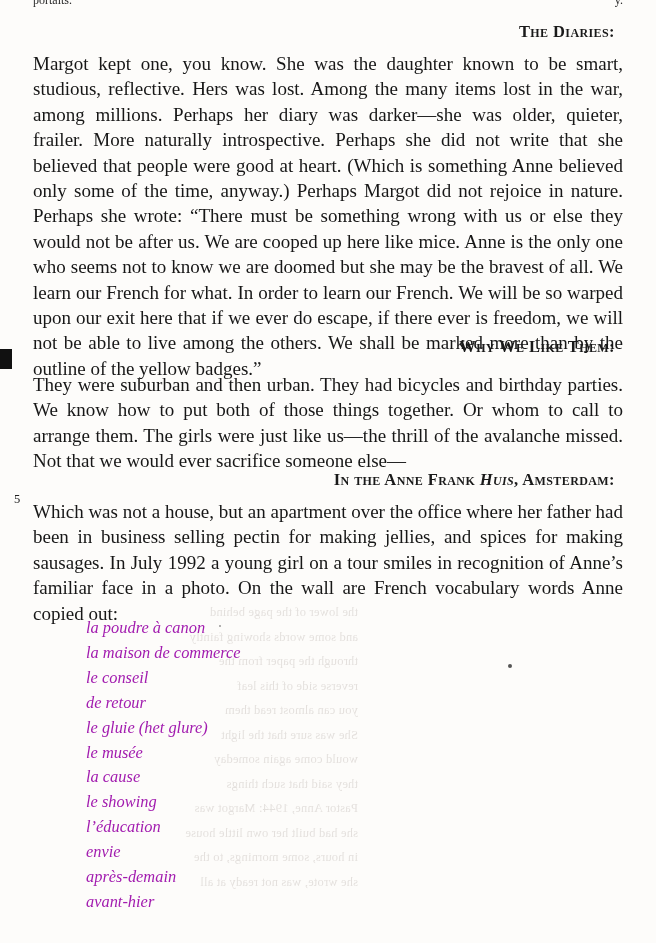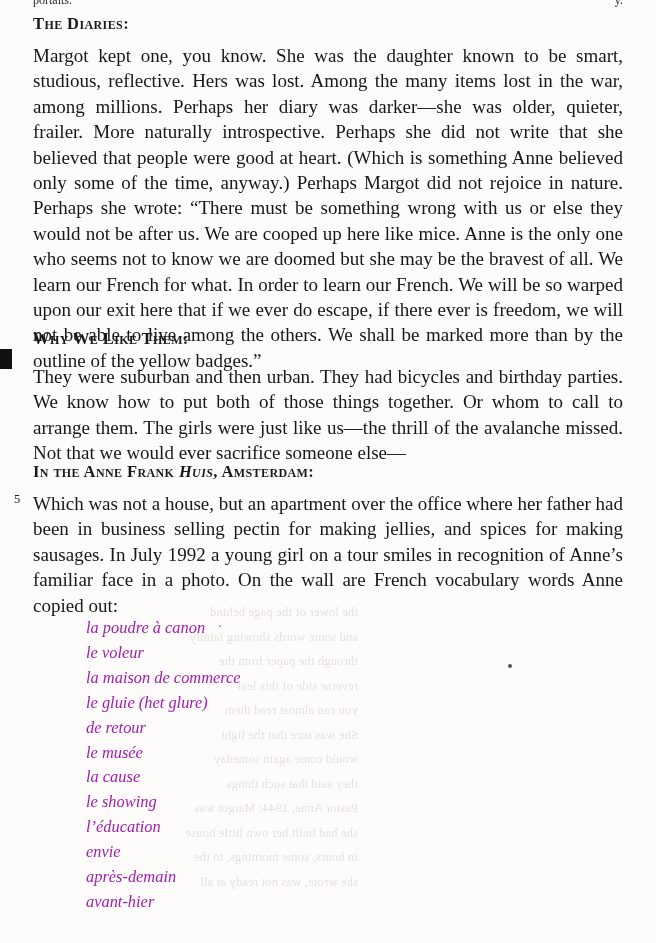--- a/index.html
+++ b/index.html
@@ -48,26 +48,26 @@
     height: 12px;
     overflow: hidden;
     color: #2a2a2a;
     font-size: 12px;
     font-family: "Liberation Serif", serif;
   }
   .topcut .l { position: absolute; top: -7px; }
   .topcut .r { position: absolute; top: -7px; right: 0; }
 
   .section-head {
-    text-align: left;
+    text-align: right;
     font-variant: small-caps;
     font-weight: bold;
     font-size: 16.5px;
     letter-spacing: 0.4px;
-    margin: 0;
+    margin: 8px;
     padding: 0;
   }
   .section-head .ital { font-style: italic; }
 
   .para {
     margin: 0;
     font-size: 19px;
     line-height: 25.4px;
     text-align: justify;
     text-justify: inter-word;
@@ -161,24 +161,24 @@
 
   <div class="block" style="top: 462px;">
     <h2 class="section-head"><span>In the Anne Frank </span><span class="ital">Huis</span><span>, Amsterdam:</span></h2>
     <p class="para" style="margin-top: 9px;">Which was not a house, but an apartment over the office where her father had been in business selling pectin for making jellies, and spices for making sausages. In July 1992 a young girl on a tour smiles in recognition of Anne’s familiar face in a photo. On the wall are French vocabulary words Anne copied out:</p>
   </div>
 
   <div class="linenum" style="left: 14px; top: 492px;">5</div>
 
   <div class="verse" style="top: 616px;">
     <div>la poudre à canon</div>
-    <div>le voleur</div>
     <div>la maison de commerce</div>
+    <div>le conseil</div>
+    <div>de retour</div>
     <div>le gluie (het glure)</div>
-    <div>de retour</div>
     <div>le musée</div>
     <div>la cause</div>
     <div>le showing</div>
     <div>l’éducation</div>
     <div>envie</div>
     <div>après-demain</div>
     <div>avant-hier</div>
   </div>
 
   <div class="dot1"></div>

